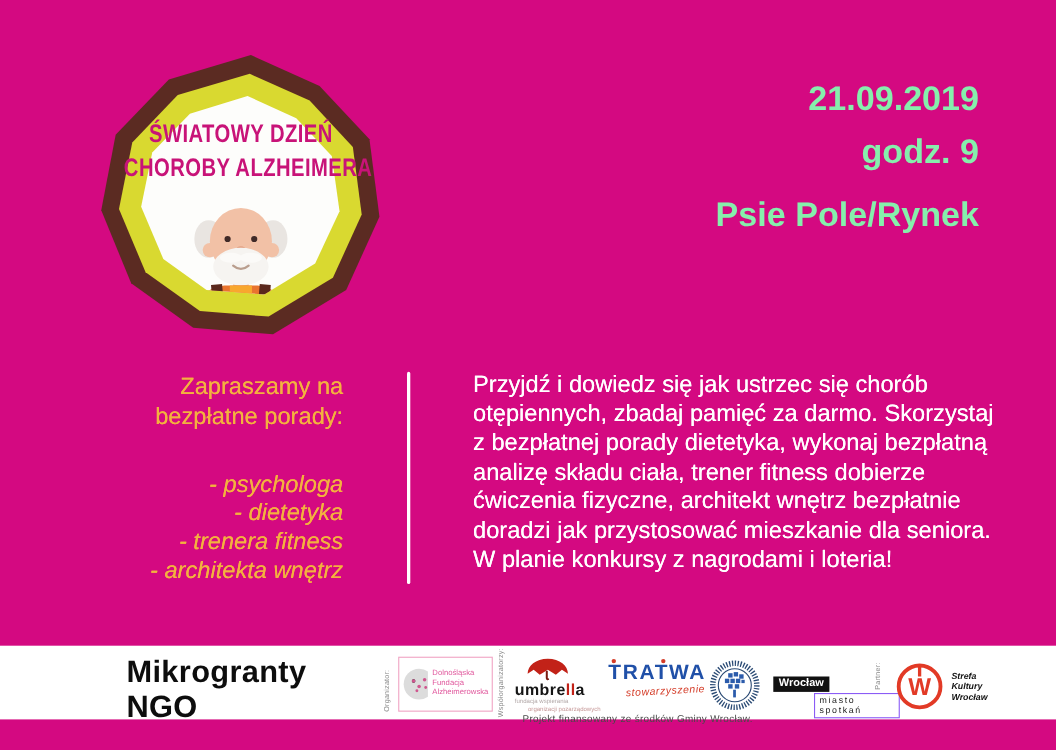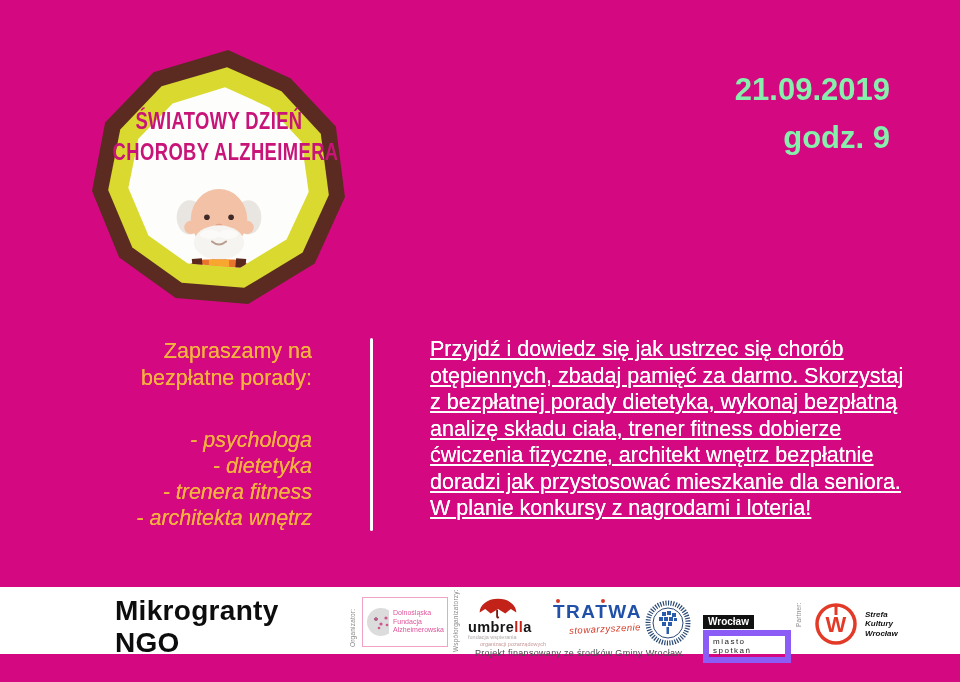--- a/index.html
+++ b/index.html
@@ -16,21 +16,21 @@
   .event .place{font-size:31px;line-height:40px;margin-top:13px;}
   
   .advice{position:absolute;left:90px;top:338px;width:222px;text-align:right;
           color:#f3b13f;font-size:21.5px;text-shadow:0 0 .5px currentColor;}
   .advice .h{line-height:27px;}
   .advice .items{margin-top:35px;font-style:italic;}
   .advice .items div{line-height:26px;}
   .divider{position:absolute;left:370px;top:338px;width:3px;height:193px;background:#fff;border-radius:2px;}
   
   .desc{position:absolute;left:430px;top:336px;color:#fff;font-size:21.5px;
-        text-shadow:0 0 .5px currentColor;text-decoration:underline;}
+        text-shadow:0 0 .5px currentColor;}
   .desc div{line-height:26.5px;white-space:nowrap;}
   
   .footer{position:absolute;left:0;top:587px;width:960px;height:67px;background:#fff;}
   .program{position:absolute;left:115px;top:8px;color:#0d0d0d;font-weight:bold;
            font-size:28px;line-height:32px;letter-spacing:.3px;}
   .vlabel{position:absolute;writing-mode:vertical-rl;transform:rotate(180deg);
           font-size:6.5px;color:#8a8a8a;letter-spacing:.2px;}
   .fundacja{position:absolute;left:362px;top:10px;width:86px;height:50px;border:1px solid #f0a3c4;
             display:flex;align-items:center;gap:4px;padding:2px 3px;box-sizing:border-box;}
   .fundacja .txt{font-size:7px;line-height:8.5px;color:#e0559b;}
@@ -41,22 +41,22 @@
   .umbrella .sub.s2{margin-left:12px;color:#c79a9a;}
   .tratwa{position:absolute;left:553px;top:15px;}
   .tratwa .name{position:relative;font-size:19px;font-weight:bold;color:#2050a8;
                 letter-spacing:1.5px;line-height:20px;}
   .tratwa .dot{position:absolute;width:4px;height:4px;border-radius:50%;background:#d43c28;top:-3px;}
   .tratwa .sub{font-size:9.5px;font-style:italic;color:#d43c28;margin:1px 0 0 16px;
                transform:rotate(-3deg);letter-spacing:.5px;}
   .seal{position:absolute;left:645px;top:13px;}
   .wroclaw{position:absolute;left:703px;top:24px;}
   .wroclaw .b1{display:inline-block;background:#111;color:#fff;font-size:10px;font-weight:bold;padding:1px 5px 2px;}
-  .wroclaw .b2{display:block;border:6px solid #8b5cf6;color:#222;font-size:8px;
-               letter-spacing:1.5px;padding:1px 4px 2px;width:68px;margin-top:1px;}
+  .wroclaw .b2{display:block;border:1px solid #8b5cf6;color:#222;font-size:8px;
+               letter-spacing:1.5px;padding:1px 4px 2px;width:68px;margin-top:1px;margin-left:37px;}
   .strefa{position:absolute;left:813px;top:14px;display:flex;align-items:center;gap:6px;}
   .strefa .txt{font-size:8px;font-weight:bold;line-height:9.5px;color:#111;font-style:italic;}
   .funding{position:absolute;left:475px;top:61px;width:340px;
            font-size:9px;color:#4a4a4a;letter-spacing:.3px;}
 </style>
 </head>
 <body>
 
 <div class="poster">
 
@@ -94,20 +94,21 @@
     </svg>
     <div class="badge-title">
       <div>ŚWIATOWY DZIEŃ</div>
       <div>CHOROBY ALZHEIMERA</div>
     </div>
   </div>
 
   <div class="event">
     <div class="row">21.09.2019</div>
     <div class="row">godz. 9</div>
+    <div class="place">Psie Pole/Rynek</div>
   </div>
 
   <div class="advice">
     <div class="h">Zapraszamy na</div>
     <div class="h">bezpłatne porady:</div>
     <div class="items">
       <div>- psychologa</div>
       <div>- dietetyka</div>
       <div>- trenera fitness</div>
       <div>- architekta wnętrz</div>

